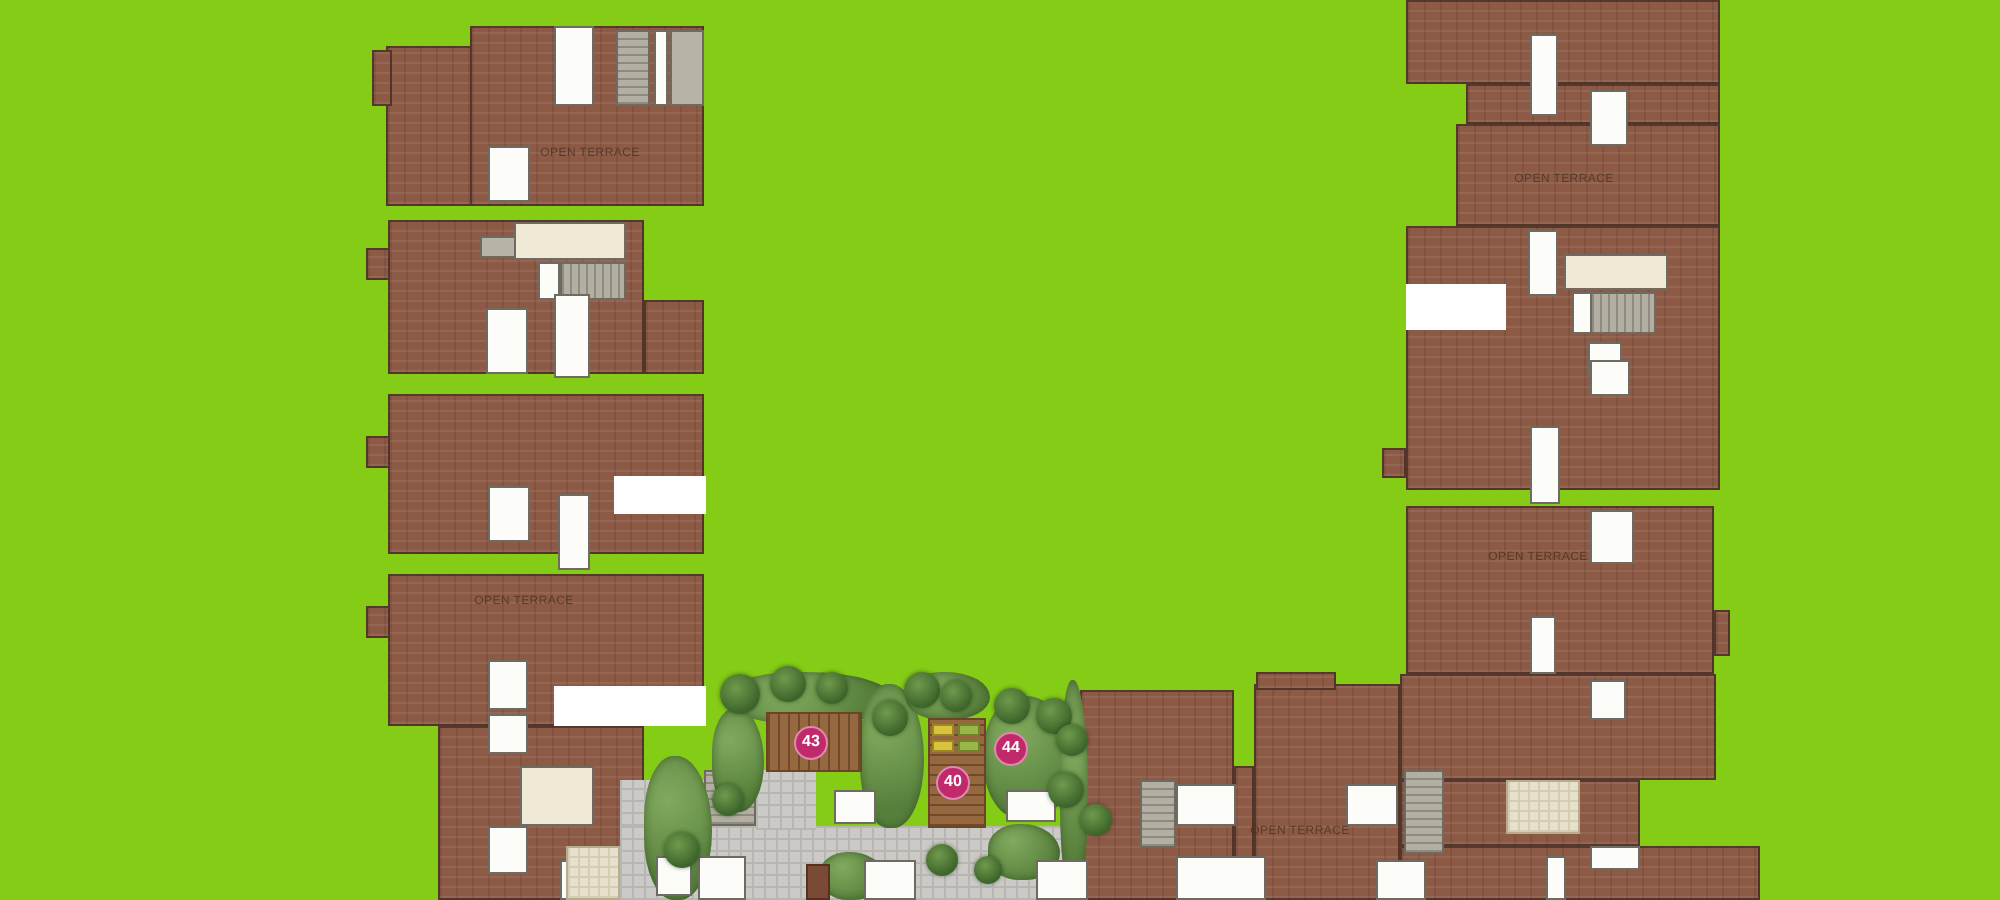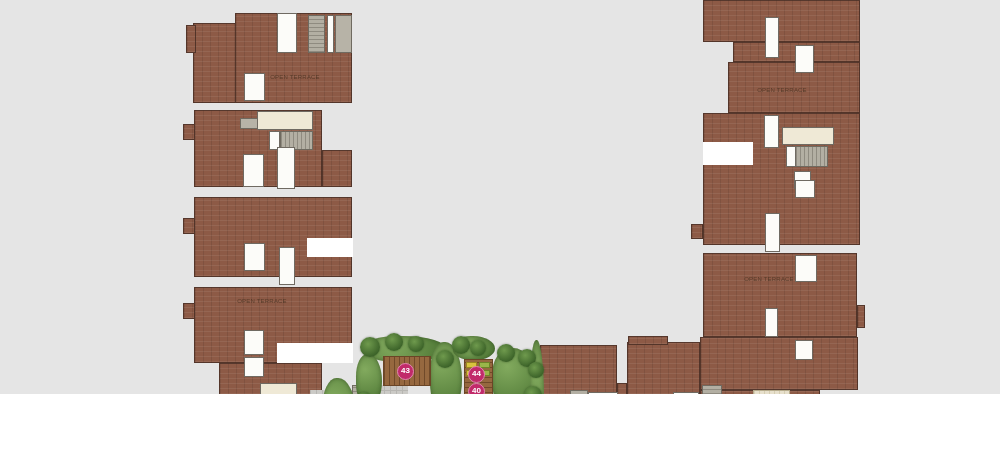--- a/index.html
+++ b/index.html
@@ -1,16 +1,16 @@
 <!DOCTYPE html>
 <html><head>
 <meta charset="utf-8">
 <style>
   html,body{margin:0;padding:0;background:#ffffff;font-family:"Liberation Sans",sans-serif;}
-  .plan{position:relative;width:1000px;height:394px;background:#e5e5e5;overflow:hidden;}
+  .plan{position:relative;width:1000px;height:450px;background:#84cc16;overflow:hidden;}
   .plan div{position:absolute;box-sizing:border-box;}
 
   
   .brick{
     background-color:#8d5a46;
     background-image:
       repeating-linear-gradient(0deg, rgba(255,255,255,.07) 0 1px, rgba(0,0,0,0) 1px 5px),
       repeating-linear-gradient(90deg, rgba(0,0,0,.09) 0 1px, rgba(0,0,0,0) 1px 8px);
     border:1px solid rgba(66,42,32,.75);
   }
@@ -178,16 +178,16 @@
   <div class="tree" style="left:463px;top:422px;width:16px;height:16px;"></div>
   <div class="tree" style="left:487px;top:428px;width:14px;height:14px;"></div>
 
   <div class="tlabel" style="left: 295px; top: 77px;">OPEN TERRACE</div>
   <div class="tlabel" style="left: 262px; top: 301px;">OPEN TERRACE</div>
   <div class="tlabel" style="left: 782px; top: 90px;">OPEN TERRACE</div>
   <div class="tlabel" style="left: 769px; top: 279px;">OPEN TERRACE</div>
   <div class="tlabel" style="left: 650px; top: 416px;">OPEN TERRACE</div>
 
   <div class="marker" style="left: 405px; top: 371px;">43</div>
-  <div class="marker" style="left: 476px; top: 374px;">44</div>
+  <div class="marker" style="left: 505px; top: 374px;">44</div>
   <div class="marker" style="left: 476px; top: 391px;">40</div>
 
 </div>
 
 </body></html>

